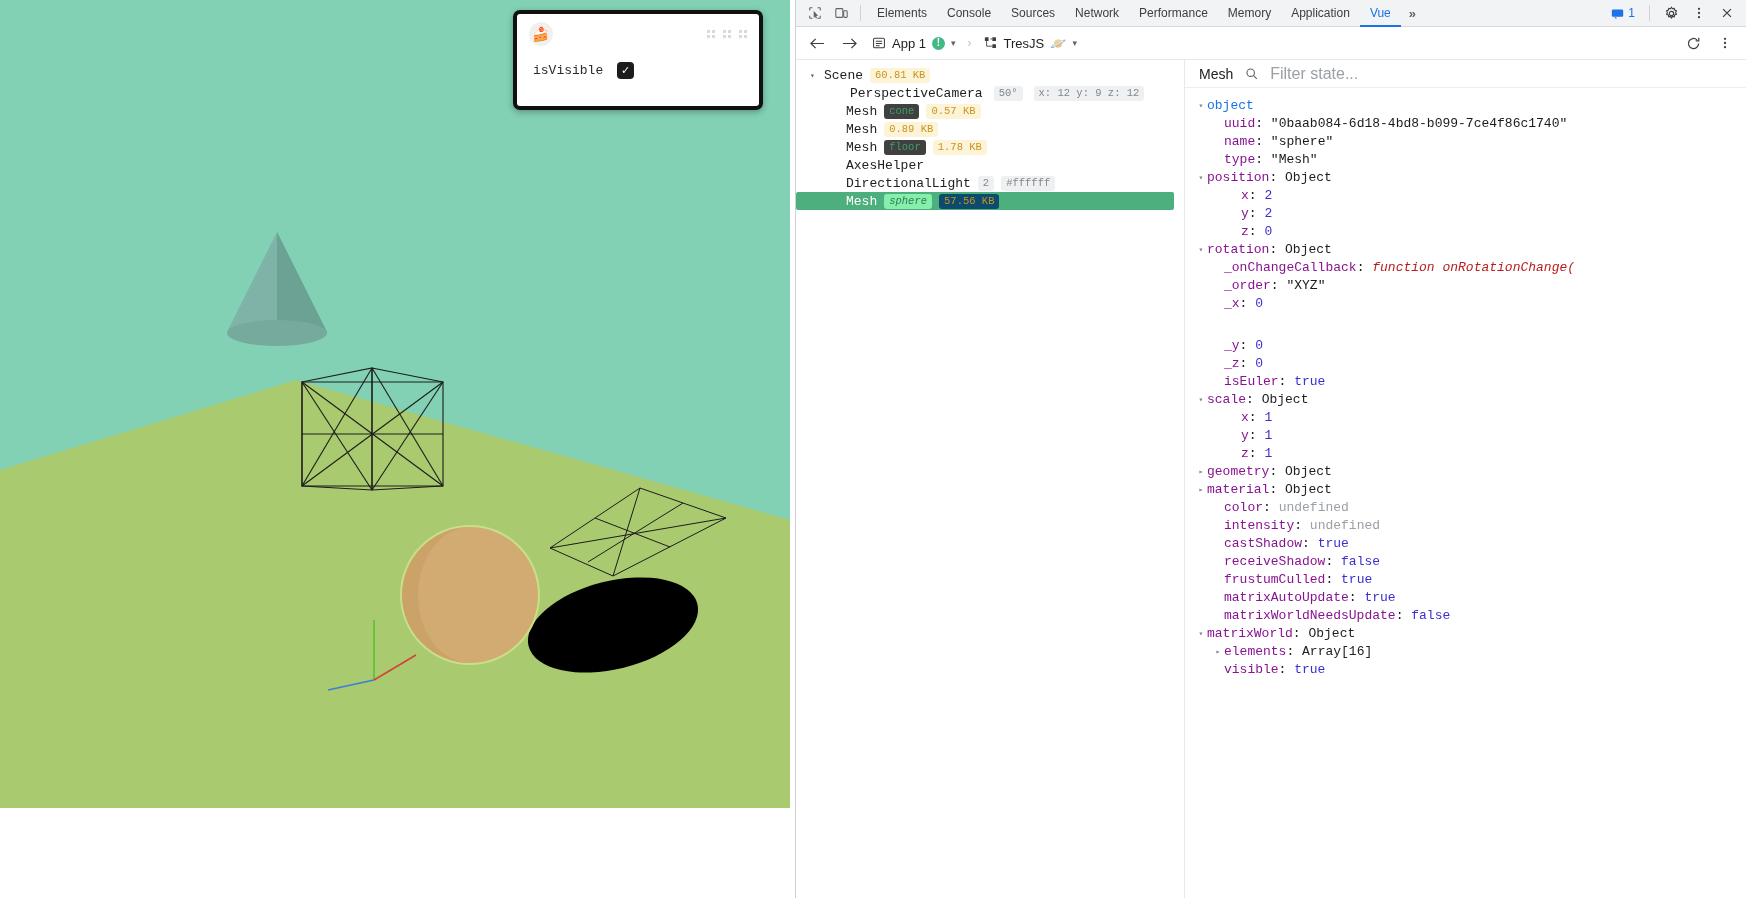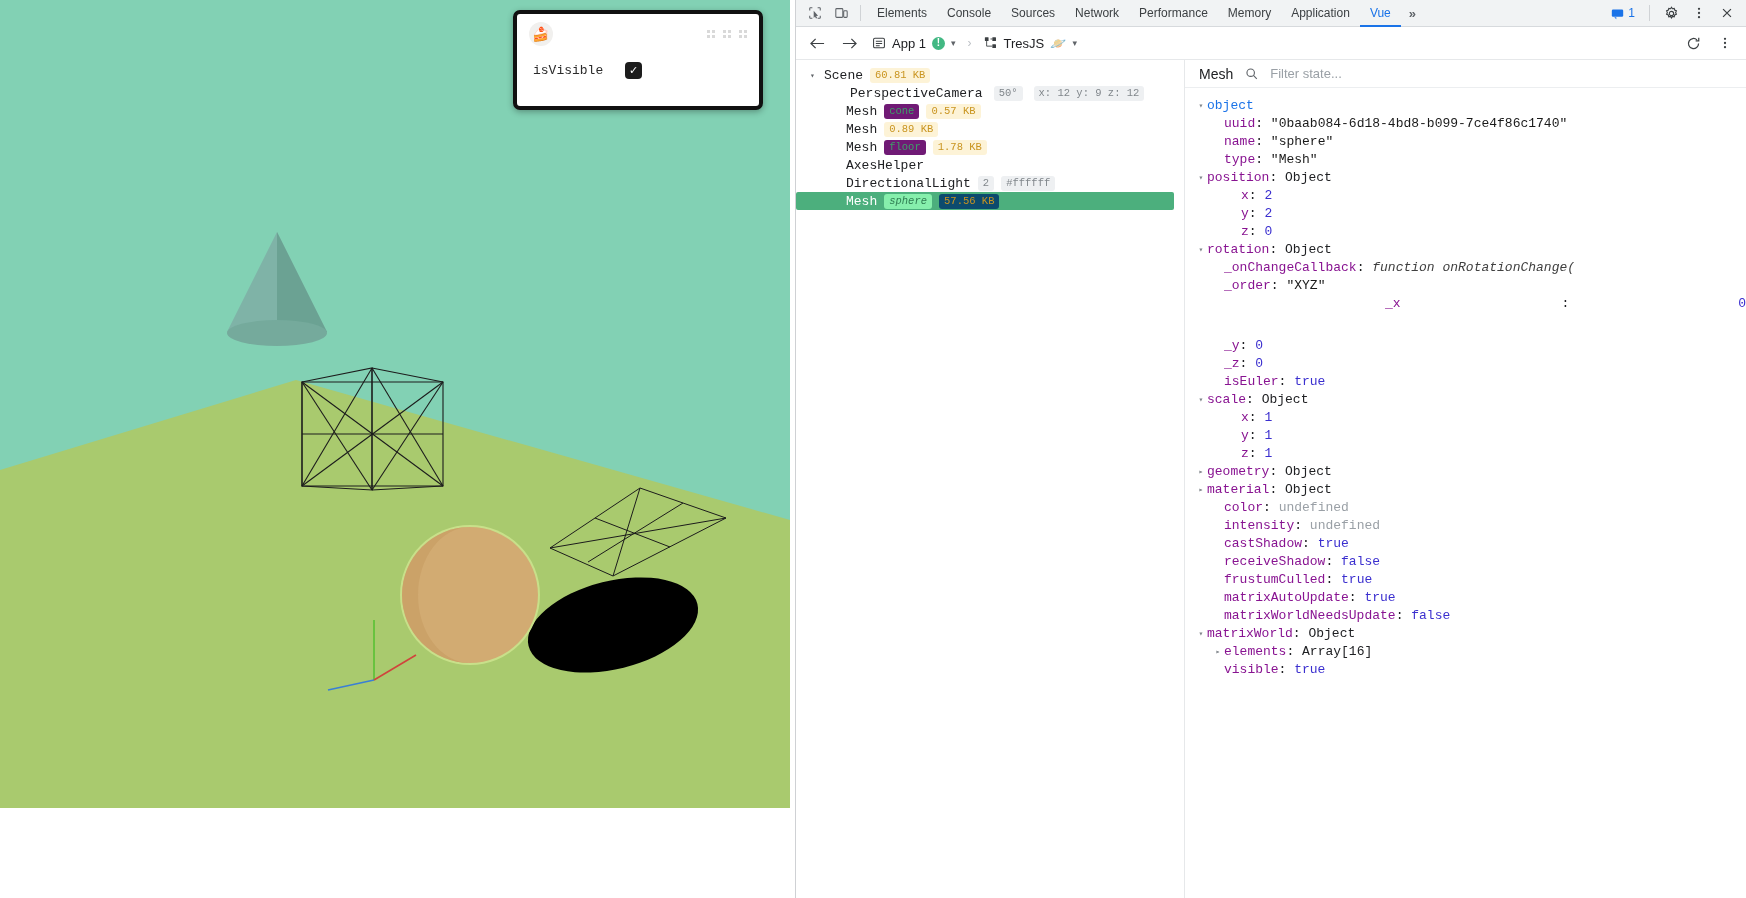--- a/index.html
+++ b/index.html
@@ -45,21 +45,21 @@
   .fp-dots .dg {
     display: grid;
     grid-template-columns: repeat(2, 3px);
     grid-template-rows: repeat(2, 3px);
     gap: 2px;
   }
   .fp-dots .dg i { display: block; width: 3px; height: 3px; background: #d9d9d9; }
   #float-panel .fp-row {
     display: flex; align-items: center;
     padding: 16px 0 0 16px;
-    gap: 22px;
+    gap: 14px;
   }
   .fp-label {
     font-family: "Liberation Mono", monospace;
     font-size: 13px; color: #2b2b2b;
   }
   .fp-check {
     width: 17px; height: 17px; border-radius: 4px;
     background: #1c1c1c;
     display: flex; align-items: center; justify-content: center;
     color: #ffffff; font-size: 11px; line-height: 1;
@@ -171,54 +171,54 @@
     width: 9px; display: inline-block; text-align: center;
     color: #5f6368; font-size: 8px;
   }
   .tag {
     font-family: "Liberation Mono", monospace;
     font-size: 10.5px;
     padding: 1px 5px; border-radius: 3px;
     line-height: 13px;
   }
   .tag-size { background: #fdf3d7; color: #c9941f; }
-  .tag-name { background: #701a75; color: #3f9e68; }
+  .tag-name { background: #404040; color: #3f9e68; }
   .tag-grey { background: #eef0f2; color: #80868b; }
   .tree-row.selected .tag-name { background: #86efac; color: #2f7d52; font-style: italic; }
   .tree-row.selected .tag-size { background: #0c4a6e; color: #c9941f; }
 
   
   #state-pane { flex: 1; display: flex; flex-direction: column; min-width: 0; }
   #state-header {
     display: flex; align-items: center; gap: 12px;
     height: 28px; padding: 0 14px;
     border-bottom: 1px solid #eceef0;
   }
   #state-header .title { font-size: 14px; color: #202124; }
-  #state-header .ph { color: #9aa0a6; font-size: 13px; }
+  #state-header .ph { color: #9aa0a6; font-size: 16px; }
   #state-list { padding-top: 8px; overflow: hidden; }
 
   .kv {
     display: flex; align-items: center;
     height: 18px;
     font-family: "Liberation Mono", monospace;
     font-size: 13px;
     white-space: nowrap;
     color: #202124;
   }
   .kv .tw2 { width: 12px; text-align: center; color: #80868b; font-size: 8px; flex: none; }
   .k { color: #881391; }
   .k-root { color: #1a73e8; }
   .colon { color: #202124; }
   .v-str { color: #1a1a1a; }
   .v-num { color: #3b2fcf; }
   .v-bool { color: #3b2fcf; }
   .v-obj { color: #202124; }
   .v-undef { color: #9aa0a6; }
-  .v-fn { color: #404040; font-style: italic; text-align: center; }
+  .v-fn { color: #b91c1c; font-style: italic; text-align: center; }
 </style>
 </head>
 <body>
 
 <div id="root">
 
   <div id="viewport">
     <svg width="790" height="808" viewBox="0 0 790 808">
 
       <rect x="0" y="0" width="790" height="808" fill="#82d1b4"></rect>
@@ -520,21 +520,21 @@
               <span class="k">_onChangeCallback</span>
               <span class="colon">:&nbsp;</span>
               <span class="v-fn">function onRotationChange(</span>
             </div>
             <div class="kv" style="padding-left: 27px;">
               <span class="tw2"></span>
               <span class="k">_order</span>
               <span class="colon">:&nbsp;</span>
               <span class="v-str">"XYZ"</span>
             </div>
-            <div class="kv" style="padding-left: 27px; justify-content: space-between;">
+            <div class="kv" style="padding-left: 27px;">
               <span class="tw2"></span>
               <span class="k">_x</span>
               <span class="colon">:&nbsp;</span>
               <span class="v-num">0</span>
             </div>
             <div class="kv" style="padding-left: 27px; margin-top: 24px;">
               <span class="tw2"></span>
               <span class="k">_y</span>
               <span class="colon">:&nbsp;</span>
               <span class="v-num">0</span>

